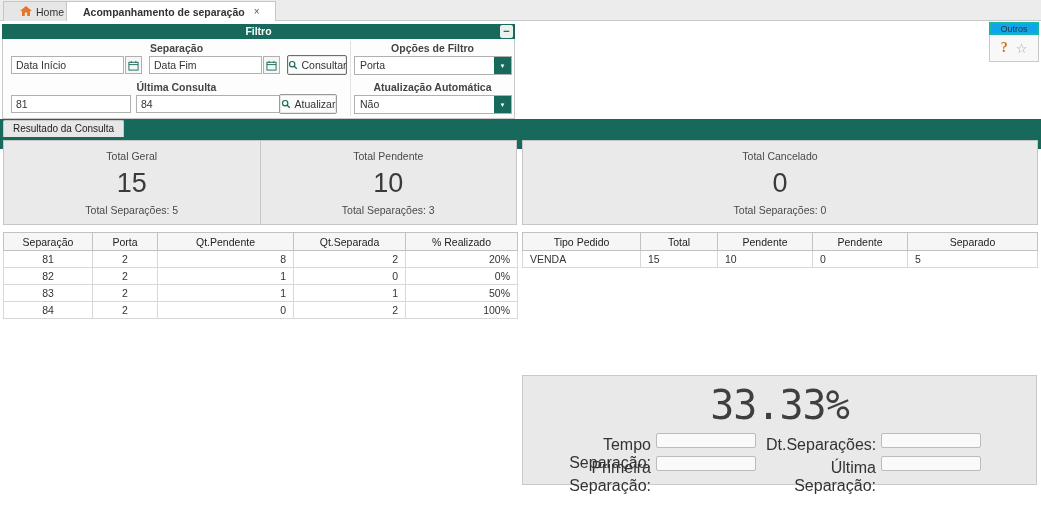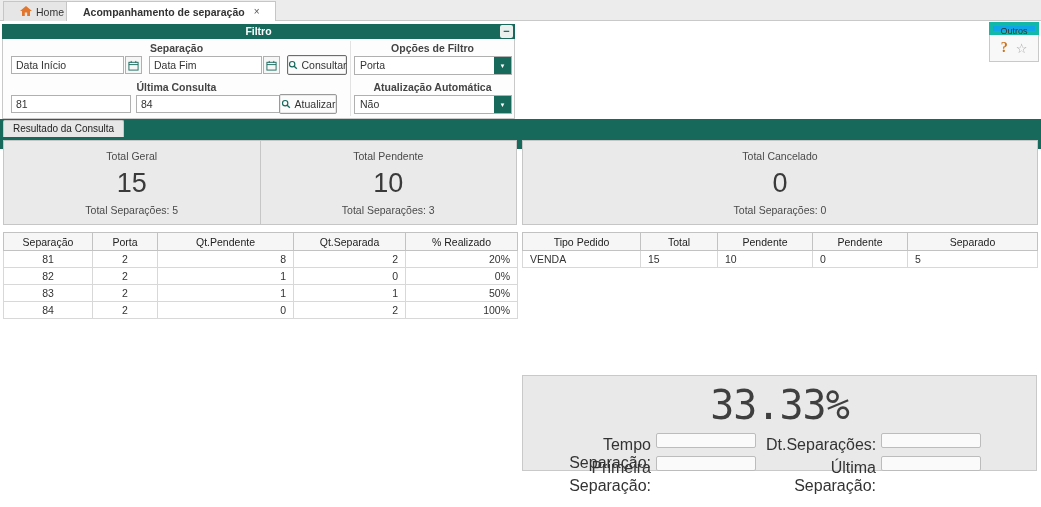--- a/index.html
+++ b/index.html
@@ -42,21 +42,21 @@
          font-size:10.5px; color:#333; padding:0 6px; cursor:pointer; }
   .btn.light { border-color:#9a9a9a; }
   .select { position:absolute; height:19px; background:#fff; border:1px solid #b0b0b0;
             display:flex; align-items:stretch; cursor:pointer; }
   .select .val { flex:1; padding:0 5px; font-size:10.5px; line-height:17px; color:#333; }
   .select .arr { width:17px; background:#17695C; color:#fff; display:flex;
                  align-items:center; justify-content:center; font-size:6px; }
 
   
   .outros { position:absolute; left:989px; top:22px; width:50px; }
-  .outros-ttl { height:13px; background:#0ea5e9; border:4px solid #14b8a6;
+  .outros-ttl { height:13px; background:#0ea5e9; border:2px solid #14b8a6;
                 font-size:9px; color:#333; text-align:center; line-height:11px; }
   .outros-body { height:27px; background:#f8f8f8; border:1px solid #c9c9c9; border-top:none;
                  display:flex; align-items:center; justify-content:center; gap:8px; }
   .helpq { color:#c9731f; font-weight:bold; font-size:14px;
            font-family:"Liberation Serif", serif; cursor:pointer; }
   .starb { color:#a6a6a6; font-size:13px; cursor:pointer; line-height:1; }
 
   
   .rstrip { position:absolute; top:119px; left:0; width:1041px; height:30px; background:#17695C; }
   .rtab { position:absolute; left:3px; top:1px; height:17px; background:#e7e7e7;
@@ -79,21 +79,21 @@
                background:#fff; border:1px solid #b5b5b5; }
   .grid th { border:1px solid #c2c2c2; background:#f6f6f6; font-weight:normal;
              color:#222; font-size:10.5px; height:18px; padding:0 5px; overflow:hidden; }
   .grid td { border:1px solid #d8d8d8; font-size:10.5px; color:#333;
              height:17px; padding:0 7px; overflow:hidden; }
   .tbl-sep { left:3px; top:232px; width:514px; }
   .tbl-tipo { left:522px; top:232px; width:515px; }
   .ac { text-align:center; } .ar { text-align:right; } .al { text-align:left; }
 
   
-  .detail { position:absolute; left:522px; top:375px; width:515px; height:96px;
+  .detail { position:absolute; left:522px; top:375px; width:515px; height:110px;
             background:#e9e9e9; border:1px solid #c9c9c9; }
   .pct { position:absolute; top:6px; left:0; width:100%; text-align:center;
          font-family:"DejaVu Sans Mono", monospace; font-size:40px;
          letter-spacing:-1px; color:#3f3f3f; }
   .flabel { position:absolute; font-size:16px; color:#333; text-align:right; }
   .finput { position:absolute; width:100px; height:15px; background:#fafafa;
             border:1px solid #bcbcbc; border-radius:2px; font-family:inherit;
             font-size:10px; padding:0 3px; }
 
   .ico { display:inline-flex; align-items:center; justify-content:center; }

